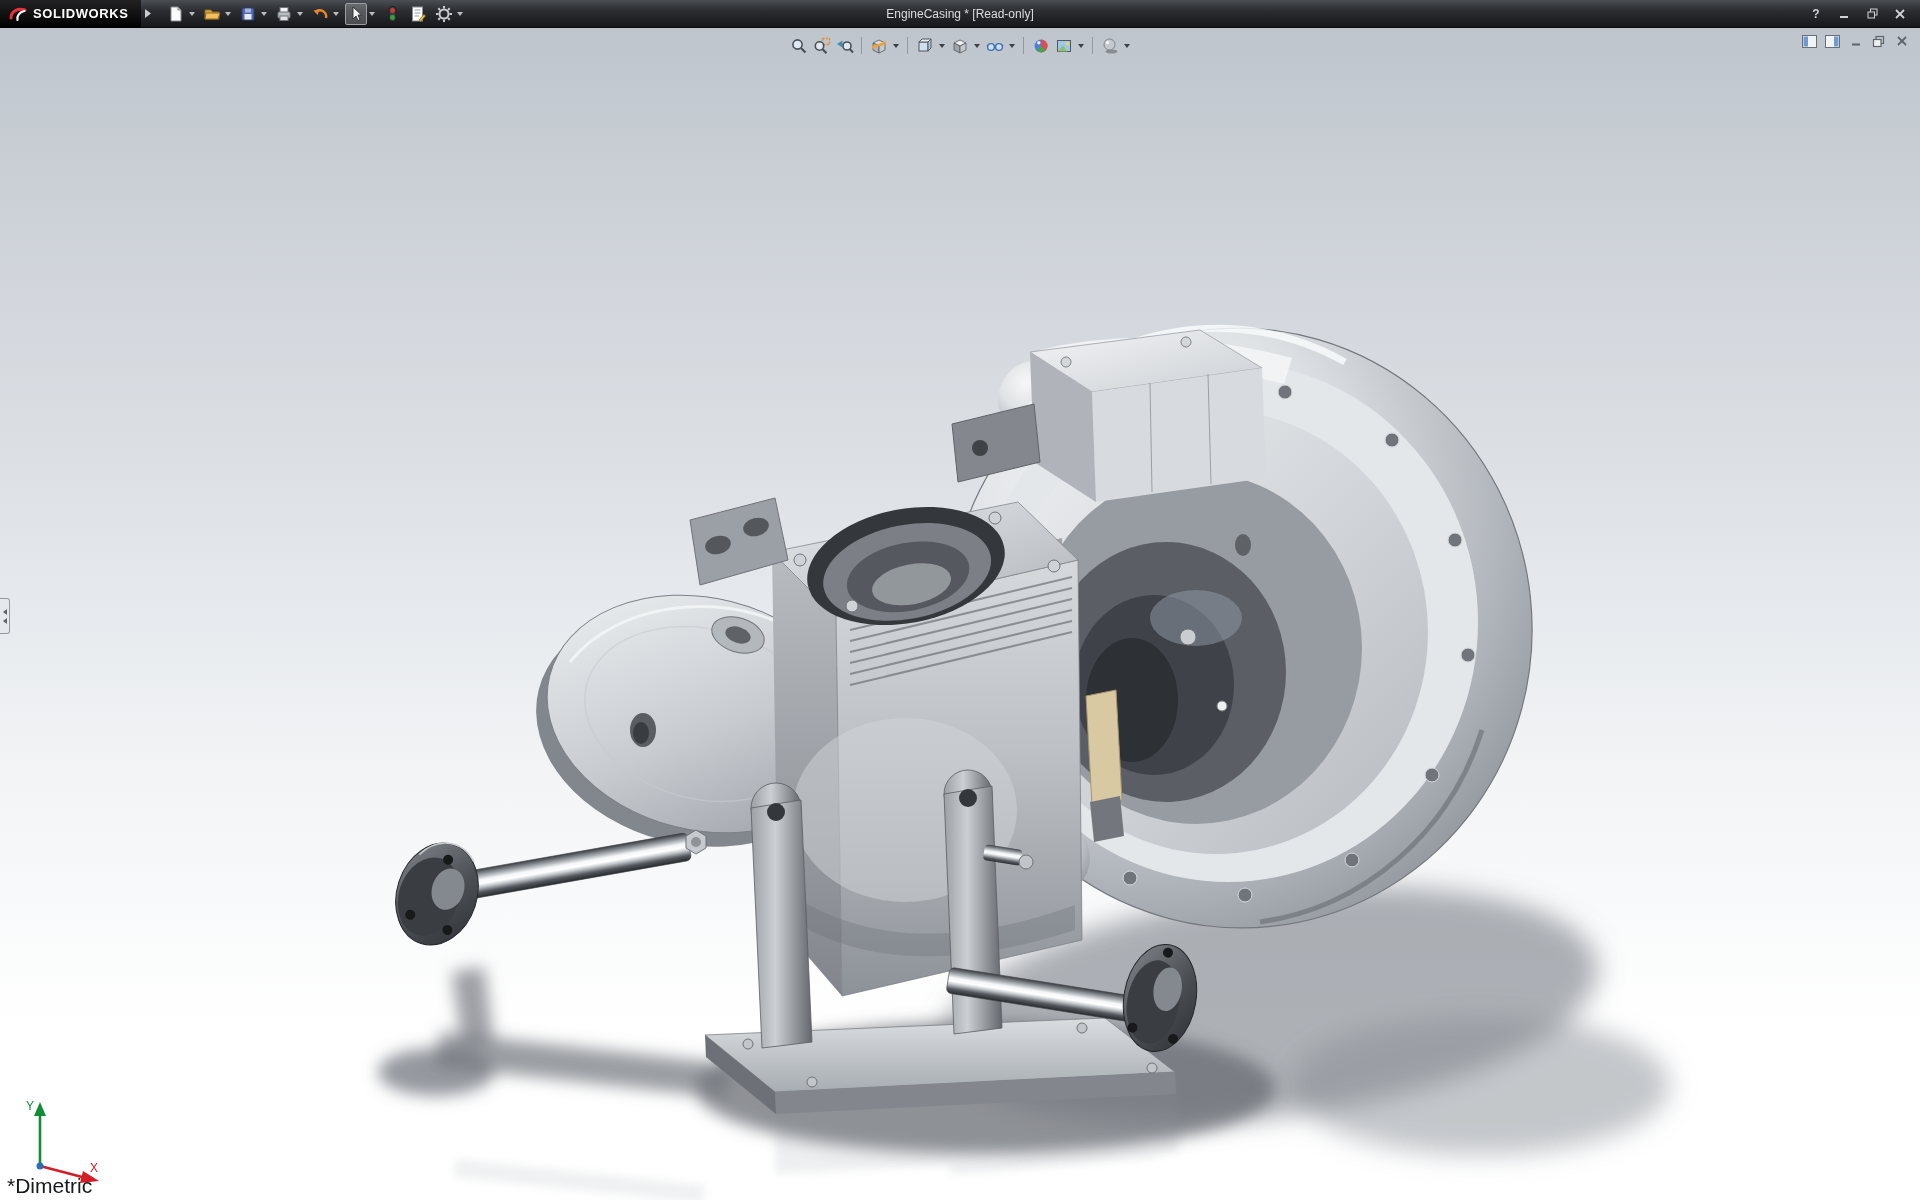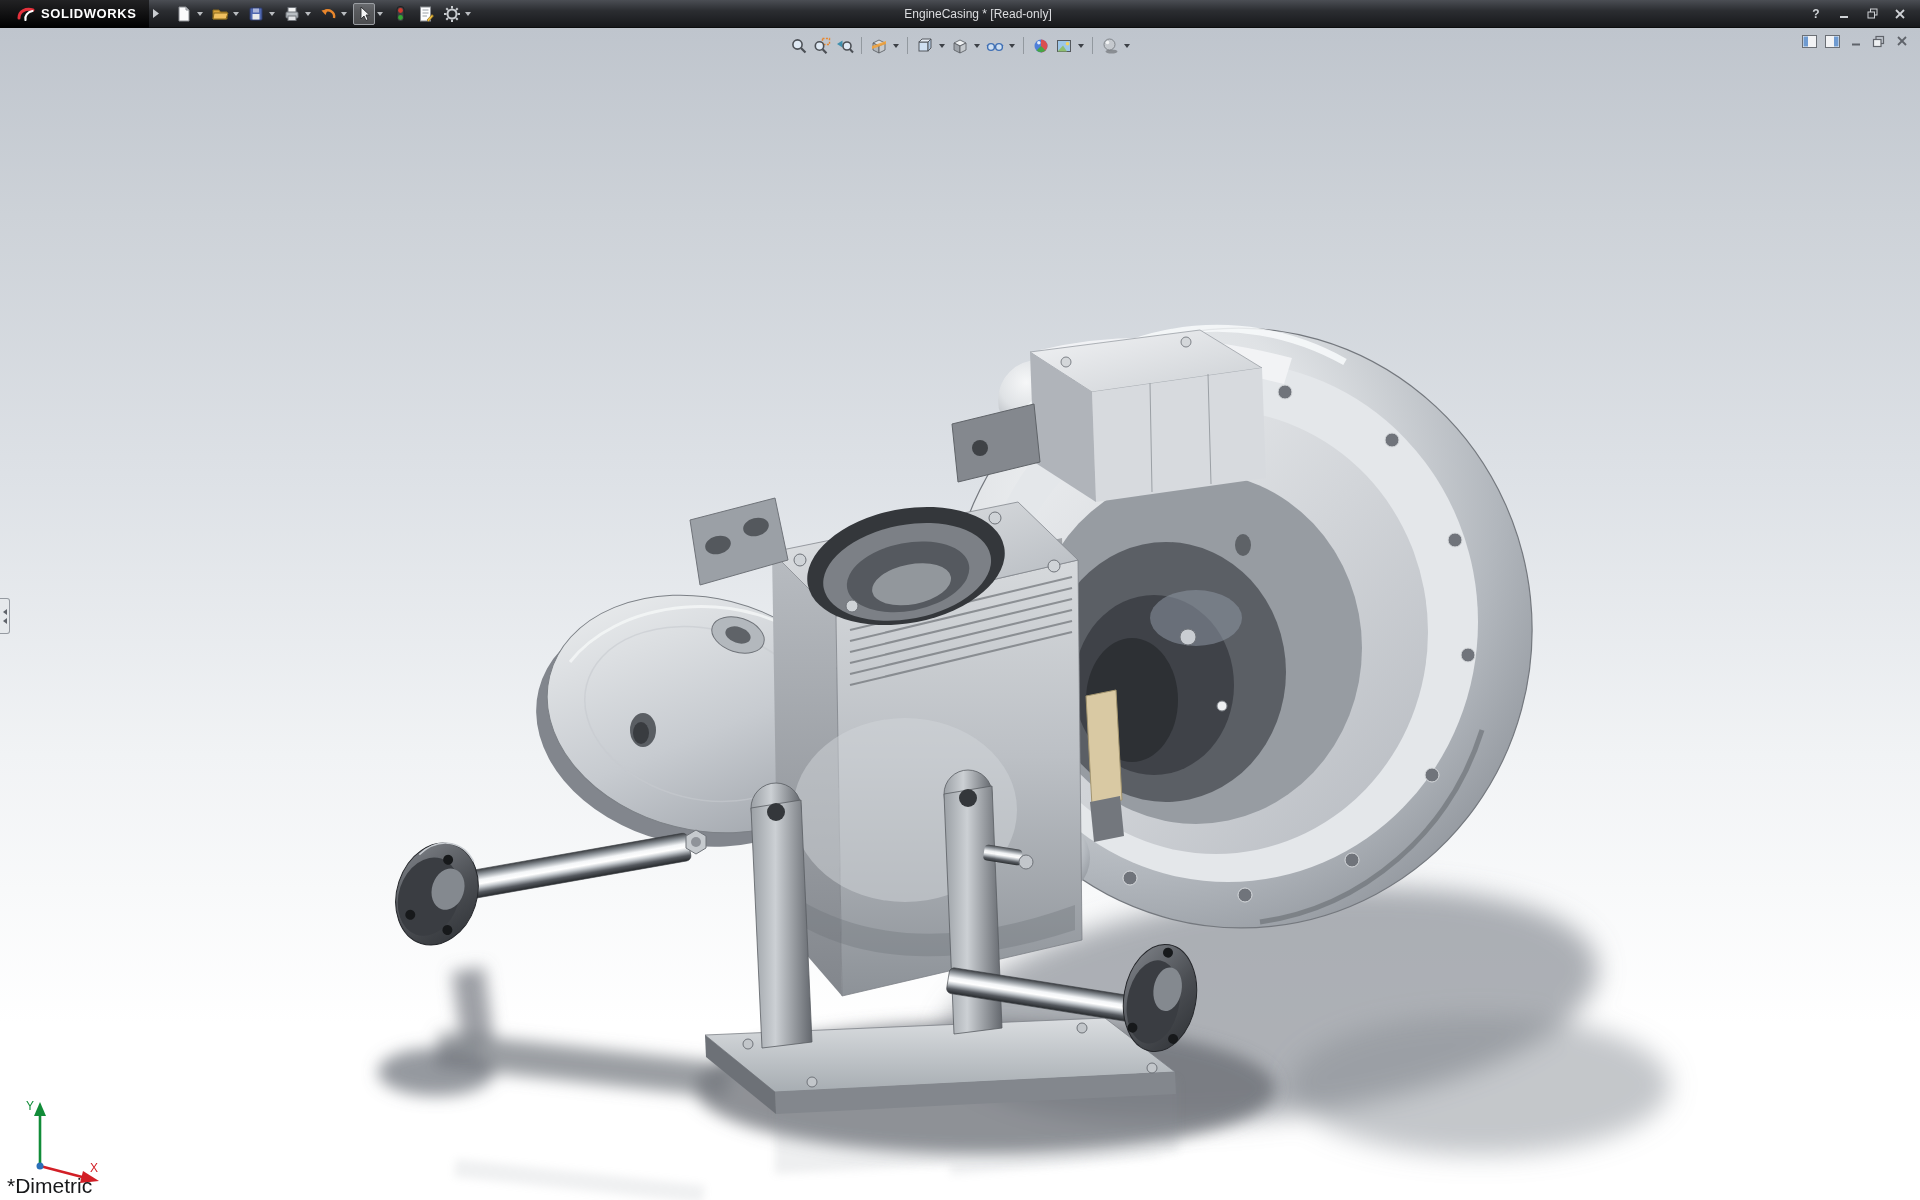--- a/index.html
+++ b/index.html
@@ -4,31 +4,31 @@
 <style>
   * { margin:0; padding:0; box-sizing:border-box; }
   html,body { width:1920px; height:1200px; overflow:hidden;
     font-family:"Liberation Sans", sans-serif; background:#fff; }
   .app { position:relative; width:1920px; height:1200px; overflow:hidden; }
 
   
   .titlebar { position:absolute; top:0; left:0; right:0; height:28px; z-index:10;
     background:linear-gradient(#4b4e54 0%, #2b2d31 40%, #17181b 100%);
     display:flex; align-items:center; border-bottom:1px solid #0c0d0e; }
-  .logo { height:28px; display:flex; align-items:center; gap:5px; padding:0 12px 0 16px;
+  .logo { height:28px; display:flex; align-items:center; gap:5px; padding:0 12px 0 8px;
     background:linear-gradient(#222224,#000); }
   .logo-text { color:#fff; font-weight:bold; font-size:13px; letter-spacing:.6px; }
   .menu-expand { width:14px; height:20px; display:flex; align-items:center; justify-content:center; }
   .tb { display:flex; align-items:center; gap:1px; margin-left:10px; }
   .tbgroup { display:flex; align-items:center; margin-right:3px; }
   .tbtn { width:22px; height:22px; display:flex; align-items:center; justify-content:center; border-radius:2px; }
   .tbtn.active { background:rgba(255,255,255,.22); border:1px solid #9a9da2; }
   .dd { width:0; height:0; border-left:3px solid transparent; border-right:3px solid transparent;
     border-top:4px solid #b9bcc0; margin:0 2px; }
-  .title { position:absolute; left:50%; transform:translateX(-50%); color:#dcdde0; font-size:12px; white-space:nowrap;margin-left:18px; }
+  .title { position:absolute; left:50%; transform:translateX(-50%); color:#dcdde0; font-size:12px; white-space:nowrap; }
   .winctl { margin-left:auto; display:flex; align-items:center; gap:4px; padding-right:8px; }
   .winbtn { width:24px; height:18px; display:flex; align-items:center; justify-content:center;
     color:#cfd2d6; font-size:12px; font-weight:bold; border-radius:2px; }
 
   
   .viewport { position:absolute; left:0; right:0; top:28px; bottom:0; z-index:0;
     background:linear-gradient(180deg,#bfc5cd 0%, #cdd2d8 16%, #dde1e6 38%, #f1f3f5 62%, #ffffff 85%); }
   .model { position:absolute; left:0; top:0; width:1920px; height:1200px; z-index:1; }
 
   

